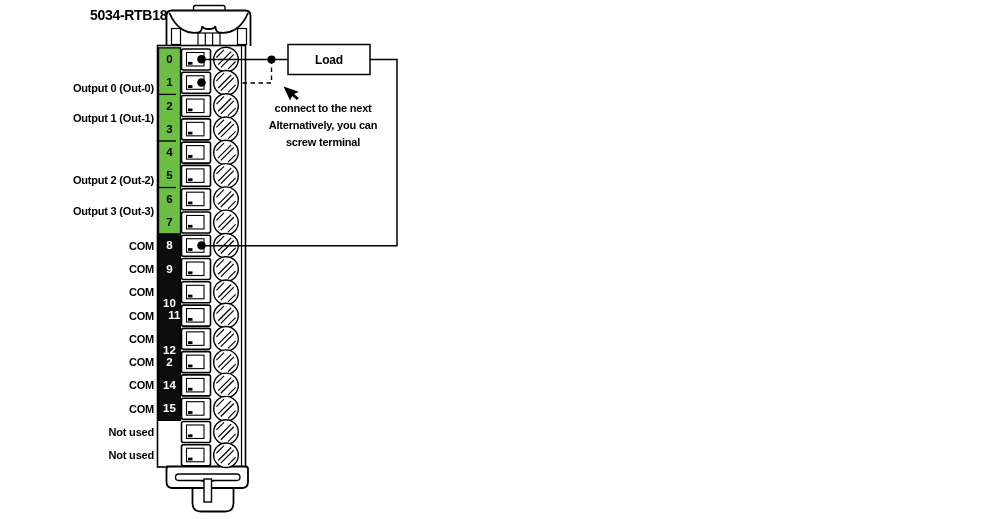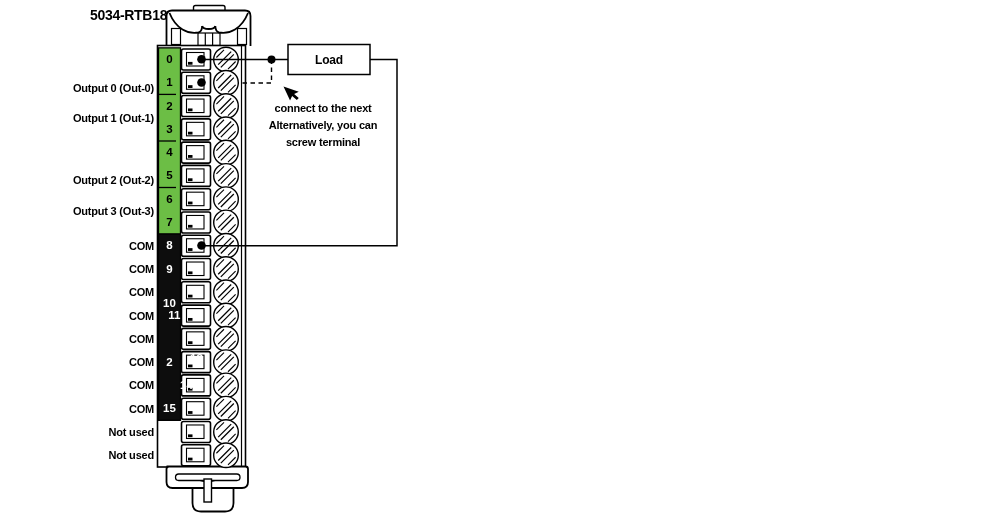--- a/index.html
+++ b/index.html
@@ -299,23 +299,23 @@
       <div class="tnum output" style="top: 98.56px;">2</div>
       <div class="tnum output" style="top: 121.84px;">3</div>
       <div class="tnum output" style="top: 145.12px;">4</div>
       <div class="tnum output" style="top: 168.4px;">5</div>
       <div class="tnum output" style="top: 191.68px;">6</div>
       <div class="tnum output" style="top: 214.96px;">7</div>
       <div class="tnum com" style="top: 238.24px;">8</div>
       <div class="tnum com" style="top: 261.52px;">9</div>
       <div class="tnum com" style="top: 296px;">10</div>
       <div class="tnum com" style="top: 308.08px; text-align: right;">11</div>
-      <div class="tnum com" style="top: 351px; padding-left: 27px;">12</div>
+      <div class="tnum com" style="top: 343px;">12</div>
       <div class="tnum com" style="top: 354.64px;">2</div>
-      <div class="tnum com" style="top: 377.92px; padding-left: 17px;">14</div>
+      <div class="tnum com" style="top: 377.92px;">14</div>
       <div class="tnum com" style="top: 401.2px;">15</div>
     </div>
   <div id="annotation" class="annotation">
       <div>connect to the next</div>
       <div>Alternatively, you can</div>
       <div>screw terminal</div>
     </div>
 
 </div>
 

